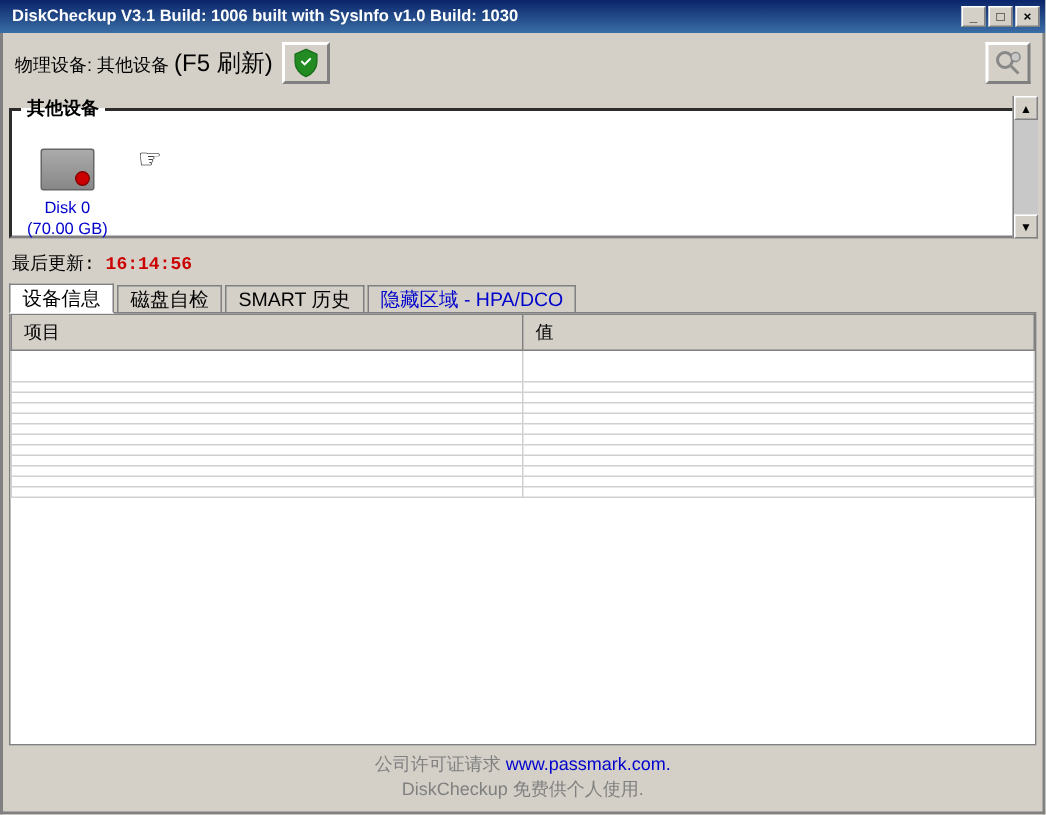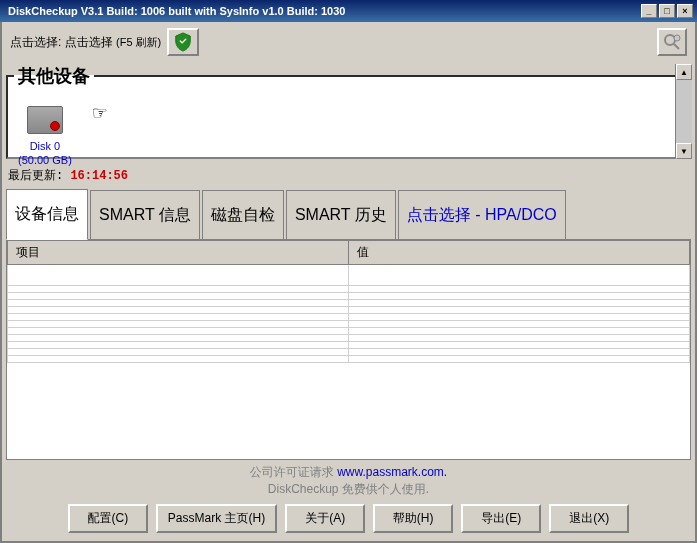--- a/index.html
+++ b/index.html
@@ -75,21 +75,21 @@
       color: #000;
     }
     .toolbar-label {
       font-size: 12px;
     }
     .toolbar-label span {
       color: #000;
     }
     .f5-hint {
       color: #808080;
-      font-size: 11px;
+      font-size: 16px;
     }
     .shield-btn {
       width: 32px;
       height: 28px;
       background: #d4d0c8;
       border: 2px solid;
       border-top-color: #fff;
       border-left-color: #fff;
       border-right-color: #808080;
       border-bottom-color: #808080;
@@ -177,22 +177,22 @@
     }
 
     
     .tabs {
       display: flex;
       align-items: flex-end;
       gap: 2px;
       margin-bottom: 0;
     }
     .tab {
-      padding: 14px 8px;
-      font-size: 16px;
+      padding: 0 8px;
+      font-size: 13px;
       background: #d4d0c8;
       border: 1px solid #808080;
       border-bottom: none;
       cursor: pointer;
       color: #000;
       position: relative;
       top: 1px;
     }
     .tab.active {
       background: #fff;
@@ -308,74 +308,73 @@
     <div class="title-btn">□</div>
     <div class="title-btn">×</div>
   </div>
 </div>
 
 <div class="main-window">
 
   <div class="toolbar">
     <div class="toolbar-left">
       <span class="toolbar-label">
-        <span>点击选择: 点击选择</span>
+        <span>物理设备: 其他设备</span>
         <span class="f5-hint">(F5 刷新)</span>
       </span>
       <div class="shield-btn">
         <svg class="shield-icon-svg" viewBox="0 0 20 22" fill="none" xmlns="http://www.w3.org/2000/svg">
           <path d="M10 1L2 4.5V10c0 5 3.5 9.5 8 11 4.5-1.5 8-6 8-11V4.5L10 1z" fill="#228B22" stroke="#1a6e1a" stroke-width="1"></path>
           <path d="M7 10l2 2 4-4" stroke="white" stroke-width="1.5" stroke-linecap="round"></path>
         </svg>
       </div>
     </div>
     <div class="search-btn">
       <svg width="18" height="18" viewBox="0 0 18 18">
         <circle cx="7" cy="7" r="5" stroke="#888" stroke-width="2" fill="none"></circle>
         <line x1="11" y1="11" x2="16" y2="16" stroke="#888" stroke-width="2"></line>
         <circle cx="14" cy="5" r="3" fill="#c8c8c8" stroke="#888" stroke-width="1"></circle>
       </svg>
     </div>
   </div>
 
   <div style="position:relative; margin-bottom: 8px; margin-top:2px;">
     <fieldset style="border: 2px inset #808080; background: #fff; padding: 6px 6px 6px 6px; height: 95px; display:flex; align-items:flex-start;">
-      <legend style="font-size:18px; font-weight:bold; color:#000; padding: 0 4px;">其他设备</legend>
+      <legend style="font-size:12px; font-weight:bold; color:#000; padding: 0 4px;">其他设备</legend>
       <div class="device-list">
         <div class="disk-item">
           <div class="disk-icon">
             <div class="hdd-body">
               <div class="hdd-red-dot"></div>
             </div>
           </div>
           <div class="disk-label">Disk 0</div>
-          <div class="disk-label">(50.00 GB)</div>
+          <div class="disk-label">(70.00 GB)</div>
         </div>
         <span class="cursor-hand">☞</span>
       </div>
     </fieldset>
 
     <div style="position:absolute; right:0; top:0; width:16px; height:100%; display:flex; flex-direction:column; background:#d4d0c8; border-left:1px solid #808080;">
       <div class="scrollbar-btn">▲</div>
       <div class="scrollbar-track"></div>
       <div class="scrollbar-btn">▼</div>
     </div>
   </div>
 
   <div class="last-update">
     <span>最后更新:</span>
     <span class="last-update-time">16:14:56</span>
   </div>
 
   <div class="tabs">
     <div class="tab active">设备信息</div>
-    <div class="tab">SMART 信息</div>
     <div class="tab">磁盘自检</div>
     <div class="tab">SMART 历史</div>
-    <div class="tab tab-hpa">点击选择 - HPA/DCO</div>
+    <div class="tab tab-hpa">隐藏区域 - HPA/DCO</div>
   </div>
 
   <div class="tab-content">
     <table class="info-table">
       <thead>
         <tr>
           <th style="width:50%;">项目</th>
           <th style="width:50%;">值</th>
         </tr>
       </thead>
@@ -433,22 +432,14 @@
     </table>
   </div>
 
   <div class="footer-info">
     <div>
       <span>公司许可证请求 </span><a href="#">www.passmark.com.</a>
     </div>
     <div>DiskCheckup 免费供个人使用.</div>
   </div>
 
-  <div class="footer-buttons">
-    <button class="footer-btn">配置(C)</button>
-    <button class="footer-btn">PassMark 主页(H)</button>
-    <button class="footer-btn">关于(A)</button>
-    <button class="footer-btn">帮助(H)</button>
-    <button class="footer-btn">导出(E)</button>
-    <button class="footer-btn">退出(X)</button>
-  </div>
 
 </div>
 
 </body></html>

